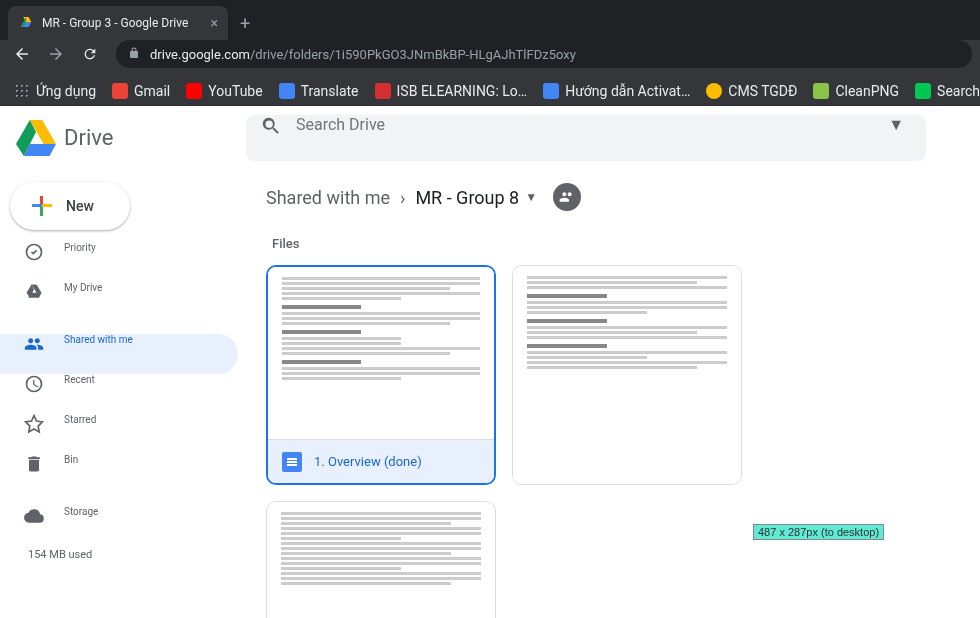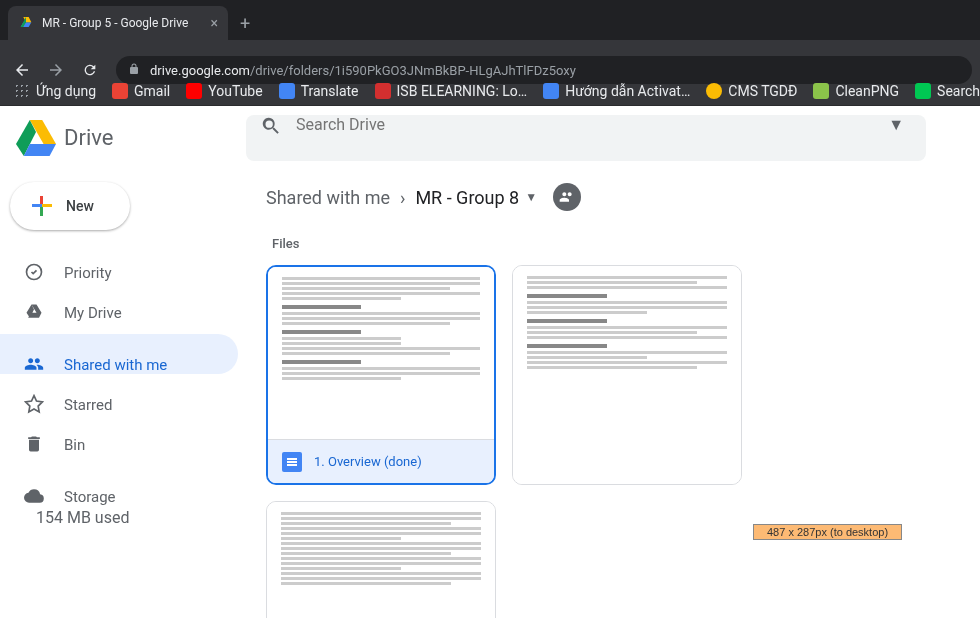--- a/index.html
+++ b/index.html
@@ -2,21 +2,21 @@
 <html><head>
 <meta charset="utf-8">
 <style>
 *{margin:0;padding:0;box-sizing:border-box;font-family:Roboto,Arial,sans-serif}
 body{width:980px;height:618px;overflow:hidden;background:#202124;position:relative}
 .browser-top{height:40px;background:#202124;display:flex;align-items:flex-end}
 .tab{height:34px;background:#35363a;border-radius:8px 8px 0 0;display:flex;align-items:center;padding:0 10px;margin-left:8px;min-width:220px;color:#e8eaed;font-size:12px}
 .tab-favicon{width:16px;height:16px;margin-right:8px;position:relative}
 .tab-close{margin-left:auto;color:#9aa0a6;font-size:14px;cursor:pointer}
 .new-tab{color:#9aa0a6;font-size:18px;padding:0 12px;cursor:pointer;margin-bottom:6px}
-.addr-bar{height:36px;background:#35363a;display:flex;align-items:flex-start;padding:16px 8px;gap:6px}
+.addr-bar{height:36px;background:#35363a;display:flex;align-items:flex-end;padding:8px 8px;gap:6px}
 .nav-ico{width:28px;height:28px;display:flex;align-items:center;justify-content:center;color:#9aa0a6;cursor:pointer;border-radius:50%}
 .nav-ico.active{color:#e8eaed}
 .url-field{flex:1;height:28px;background:#202124;border-radius:14px;display:flex;align-items:center;padding:0 12px;color:#9aa0a6;font-size:13px;margin-left:6px}
 .lock{margin-right:10px;color:#9aa0a6}
 .url-host{color:#e8eaed}
 .bookmarks{height:30px;background:#35363a;border-bottom:1px solid #2a2b2e;display:flex;align-items:center;padding:0 8px;gap:4px;overflow:hidden}
 .bm{display:flex;align-items:center;color:#e8eaed;font-size:14px;padding:4px 6px;cursor:pointer;white-space:nowrap;gap:6px}
 .bm-ico{width:16px;height:16px;border-radius:3px;flex-shrink:0}
 .app-area{position:absolute;top:106px;left:0;right:0;bottom:0;background:#fff;display:flex;flex-direction:column}
 .gd-header{height:64px;display:flex;align-items:center;padding:0 16px;border-bottom:1px solid #fff}
@@ -30,21 +30,21 @@
 .search-input{flex:1;border:none;background:transparent;font-size:16px;color:#5f6368;outline:none}
 .search-dd{color:#5f6368;cursor:pointer;padding:0 8px}
 .gd-body{flex:1;display:flex;overflow:hidden}
 .sidebar{width:250px;padding:8px 0;overflow-y:auto}
 .new-btn{margin:4px 0 12px 10px;width:120px;height:48px;border-radius:24px;box-shadow:0 1px 2px rgba(0,0,0,0.15),0 1px 3px rgba(0,0,0,0.2);display:flex;align-items:center;padding:0 20px;gap:12px;cursor:pointer;background:#fff}
 .new-btn-plus{width:24px;height:24px;position:relative}
 .new-btn-plus::before,.new-btn-plus::after{content:"";position:absolute;background:#34a853}
 .new-btn-plus::before{width:3px;height:20px;left:10px;top:2px;background:linear-gradient(#ea4335 50%,#34a853 50%)}
 .new-btn-plus::after{width:20px;height:3px;top:10px;left:2px;background:linear-gradient(90deg,#4285f4 50%,#fbbc04 50%)}
 .new-btn-text{font-size:14px;color:#3c4043;font-weight:500}
-.side-item{height:40px;display:flex;align-items:flex-end;padding:0 24px;gap:20px;cursor:pointer;border-radius:0 20px 20px 0;margin-right:12px;color:#5f6368;font-size:15px}
+.side-item{height:40px;display:flex;align-items:flex-start;padding:0 24px;gap:20px;cursor:pointer;border-radius:0 20px 20px 0;margin-right:12px;color:#5f6368;font-size:10px}
 .side-item.sel{background:#e8f0fe;color:#1967d2}
 .side-ico{width:20px;height:20px;display:flex;align-items:center;justify-content:center;flex-shrink:0}
 .side-sep{height:12px}
 .main{flex:1;padding:6px 16px;overflow:hidden;position:relative}
 .breadcrumb{display:flex;align-items:center;gap:10px;color:#5f6368;font-size:18px;height:42px}
 .bc-item{cursor:pointer;color:#5f6368}
 .bc-item.cur{color:#202124}
 .bc-sep{color:#5f6368}
 .bc-dd{color:#5f6368;font-size:12px;margin-left:-4px}
 .bc-share{width:28px;height:28px;border-radius:50%;background:#5f6368;display:flex;align-items:center;justify-content:center;color:#fff;margin-left:6px}
@@ -58,35 +58,35 @@
 .file-preview .pline.med{width:85%}
 .file-preview .phead{height:4px;background:#888;margin:5px 0 3px;width:40%}
 .file-footer{height:44px;border-top:1px solid #dadce0;display:flex;align-items:center;padding:0 14px;gap:12px;font-size:13px;color:#5f6368}
 .file-card.sel .file-footer{background:#e8f0fe;color:#1967d2}
 .doc-ico{width:20px;height:20px;border-radius:2px;flex-shrink:0;display:flex;align-items:center;justify-content:center}
 .doc-ico.docs{background:#4285f4}
 .doc-ico.word{background:#2b579a}
 .doc-ico::after{content:"";width:10px;height:2px;background:#fff;box-shadow:0 -3px 0 #fff,0 3px 0 #fff}
 .doc-ico.word::after{content:"W";color:#fff;font-size:11px;font-weight:bold;background:none;box-shadow:none;width:auto;height:auto}
 .file-name{white-space:nowrap;overflow:hidden;text-overflow:ellipsis}
-.tooltip{position:absolute;top:524px;left:753px;background:#fdba74;border:1px solid #888;padding:1px 13px;font-size:11px;color:#333;z-index:100;font-family:Arial}
+.tooltip{position:absolute;top:524px;left:753px;background:#5eead4;border:1px solid #888;padding:1px 4px;font-size:11px;color:#333;z-index:100;font-family:Arial}
 </style>
 </head>
 <body>
 
 <div class="browser-top">
   <div class="tab">
     <span class="tab-favicon">
       <svg viewBox="0 0 24 24">
           <path d="M4 18l4-7h12l-4 7z" fill="#4285f4"></path>
           <path d="M8 3h8l4 8H12z" fill="#fbbc04"></path>
           <path d="M4 18l4-7L8 3 0 18z" fill="#0f9d58" transform="translate(4 0)"></path>
         </svg>
     </span>
-    <span>MR - Group 5 - Google Drive</span>
+    <span>MR - Group 3 - Google Drive</span>
     <span class="tab-close">×</span>
   </div>
   <div class="new-tab">+</div>
 </div>
 
 <div class="addr-bar">
   <div class="nav-ico active">
       <svg width="18" height="18" viewBox="0 0 24 24" fill="currentColor">
         <path d="M20 11H7.8l5.6-5.6L12 4l-8 8 8 8 1.4-1.4L7.8 13H20z"></path>
       </svg>
@@ -199,20 +199,28 @@
       <div class="side-item sel">
           <span class="side-ico">
             <svg width="20" height="20" viewBox="0 0 24 24" fill="currentColor">
               <path d="M16 11c1.66 0 3-1.34 3-3s-1.34-3-3-3-3 1.34-3 3 1.34 3 3 3zm-8 0c1.66 0 3-1.34 3-3S9.66 5 8 5 5 6.34 5 8s1.34 3 3 3zm0 2c-2.33 0-7 1.17-7 3.5V19h14v-2.5c0-2.33-4.67-3.5-7-3.5zm8 0c-.29 0-.62.02-.97.05 1.16.84 1.97 1.97 1.97 3.45V19h6v-2.5c0-2.33-4.67-3.5-7-3.5z"></path>
             </svg>
           </span>
           <span>Shared with me</span>
         </div>
       <div class="side-item">
           <span class="side-ico">
+            <svg width="20" height="20" viewBox="0 0 24 24" fill="currentColor">
+              <path d="M12 2a10 10 0 1 0 0 20 10 10 0 0 0 0-20zm0 18a8 8 0 1 1 0-16 8 8 0 0 1 0 16zm.5-13H11v6l5.2 3.2.8-1.3-4.5-2.7z"></path>
+            </svg>
+          </span>
+          <span>Recent</span>
+        </div>
+      <div class="side-item">
+          <span class="side-ico">
             <svg width="20" height="20" viewBox="0 0 24 24" fill="none" stroke="currentColor" stroke-width="2">
               <path d="M12 2l3 6.5 7 1-5 5 1.2 7L12 18l-6.2 3.5L7 14.5 2 9.5l7-1z"></path>
             </svg>
           </span>
           <span>Starred</span>
         </div>
       <div class="side-item">
           <span class="side-ico">
             <svg width="20" height="20" viewBox="0 0 24 24" fill="currentColor">
               <path d="M6 19a2 2 0 0 0 2 2h8a2 2 0 0 0 2-2V7H6v12zM19 4h-3.5l-1-1h-5l-1 1H5v2h14V4z"></path>
@@ -222,21 +230,21 @@
         </div>
       <div class="side-sep"></div>
       <div class="side-item">
           <span class="side-ico">
             <svg width="20" height="20" viewBox="0 0 24 24" fill="currentColor">
               <path d="M19.35 10.04A7.49 7.49 0 0 0 12 4a7.5 7.5 0 0 0-6.65 4.04A6 6 0 0 0 6 20h13a5 5 0 0 0 .35-9.96z"></path>
             </svg>
           </span>
           <span>Storage</span>
         </div>
-      <div style="padding-left:36px;font-size:16px;color:#5f6368;margin-top:2px">154 MB used</div>
+      <div style="padding-left:28px;font-size:11px;color:#5f6368;margin-top:2px">154 MB used</div>
     </div>
 
     <div class="main">
       <div class="breadcrumb">
         <span class="bc-item">Shared with me</span>
         <span class="bc-sep">›</span>
         <span class="bc-item cur">MR - Group 8</span>
         <span class="bc-dd">▼</span>
         <span class="bc-share">
             <svg width="16" height="16" viewBox="0 0 24 24" fill="currentColor">

